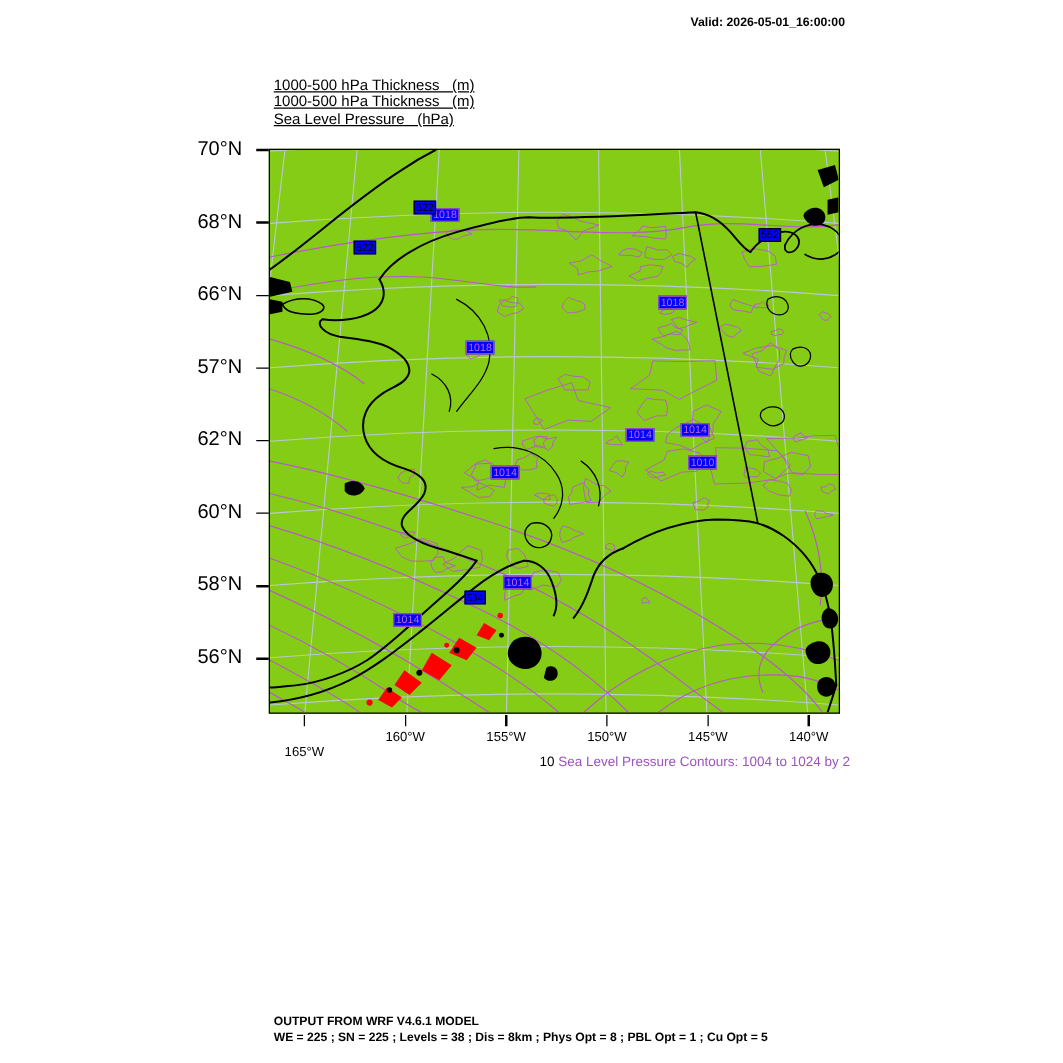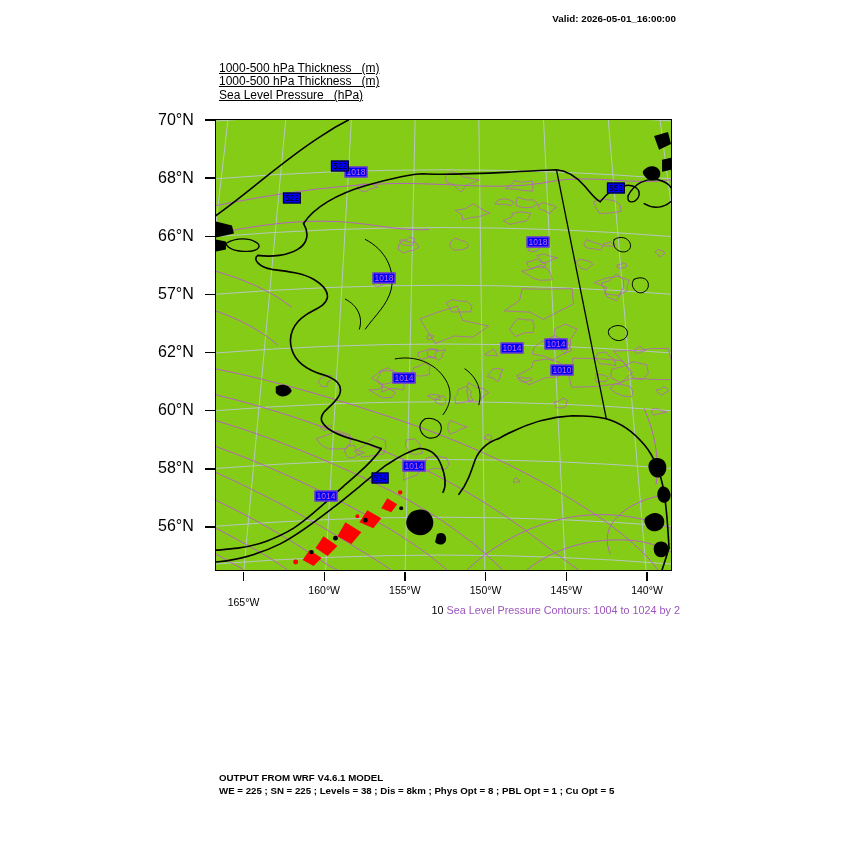--- a/index.html
+++ b/index.html
@@ -22,21 +22,21 @@
   .tick{position:absolute;background:#000;}
 
   .clabel{position:absolute;transform:translate(-50%,-50%);font-size:8.5px;line-height:9px;
           padding:0 1px;background:#0000FF;white-space:nowrap;z-index:3;}
   .clabel.slp{color:#C066D6;border:1px solid #A050C0;}
   .clabel.thickness{color:#000;border:1px solid #000;}
 
   .annotation{position:absolute;left:360px;top:604px;width:320px;text-align:right;font-size:10.8px;}
   .annotation .ptext{color:#9B55BB;margin-left:3px;}
 
-  .footer{position:absolute;left:219px;top:772px;font-size:9.7px;font-weight:bold;line-height:12.6px;}
+  .footer{position:absolute;left:219px;top:812px;font-size:9.7px;font-weight:bold;line-height:12.6px;}
 </style>
 </head>
 <body>
 
 <div id="page">
 
 
   <div class="initblock">
     <div>Valid: 2026-05-01_16:00:00</div>
   </div>

